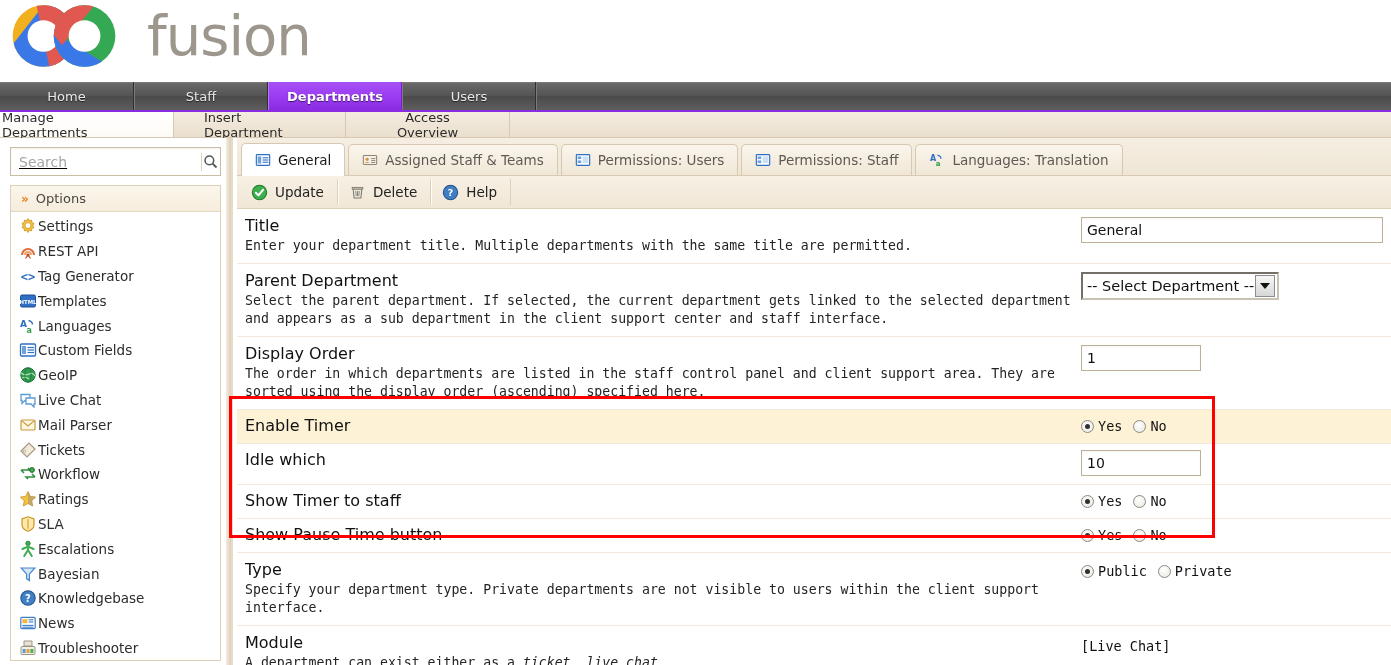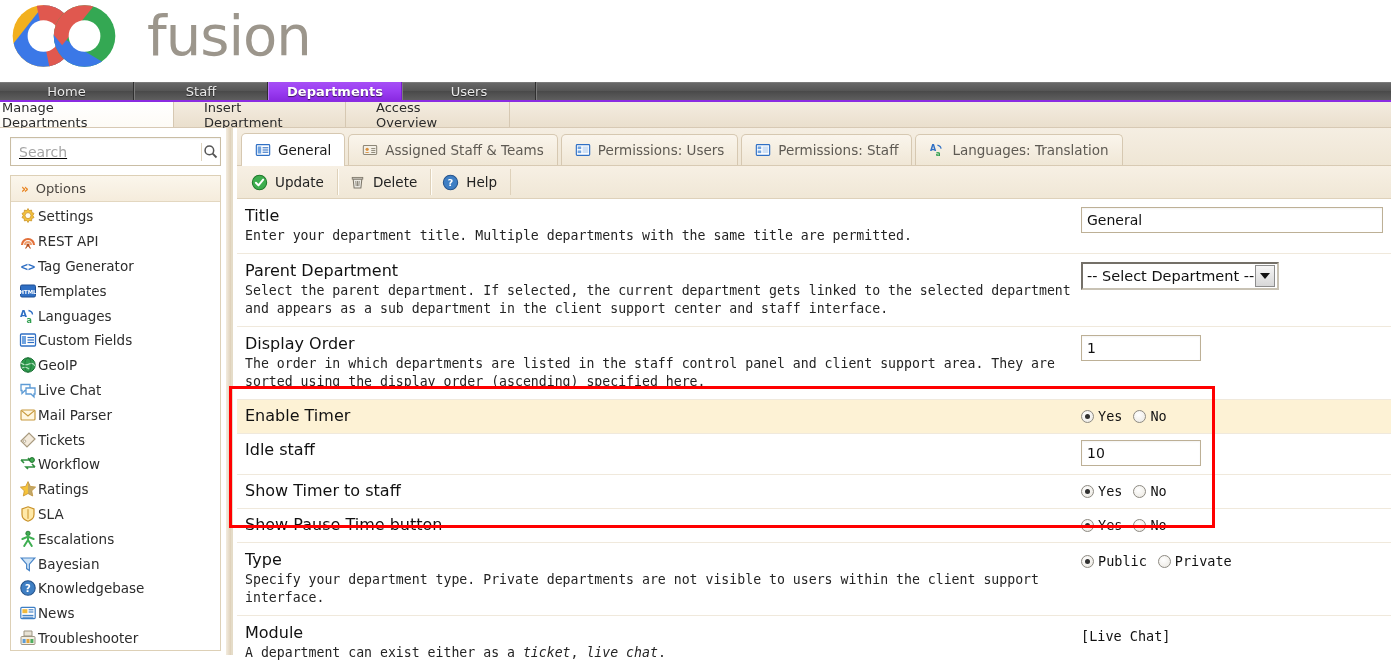--- a/index.html
+++ b/index.html
@@ -18,21 +18,21 @@
   .logo-mark { width:112px; height:68px; }
   .logo-text {
     font-family: "DejaVu Sans", "Liberation Sans", sans-serif;
     font-size: 56px; color:#9c968c; margin-left:27px;
     font-weight:400; letter-spacing:-1px; line-height:68px;
     text-shadow: 1px 1px 0 rgba(255,255,255,.9);
   }
 
   
   .mainnav {
-    height: 20px;
+    height: 30px;
     background: linear-gradient(to bottom,#6a6a6a 0%, #555 48%, #4a4a4a 52%, #5e5e5e 100%);
     border-bottom: 2px solid #8a2be2;
     display:flex; align-items:stretch;
     box-shadow: inset 0 1px 0 rgba(255,255,255,.12);
   }
   .mainnav-item {
     width: 134px;
     display:flex; align-items:center; justify-content:center;
     color:#e9e9e9; font-size:13px;
     border-right:1px solid #2f2f2f;
@@ -58,21 +58,21 @@
   }
   .subnav-item {
     display:flex; align-items:center; justify-content:center;
     font-size:13px; color:#2b2b2b; cursor:pointer;
     border-right:1px solid #d6c8b2;
     padding: 0 30px;
   }
   .subnav-item.sub-manage { width:174px; justify-content:flex-start; padding-left:2px;
     background: linear-gradient(to bottom,#ffffff 0%, #fdfbf6 100%); }
   .subnav-item.sub-insert { width:172px; }
-  .subnav-item.sub-access { width:164px; }
+  .subnav-item.sub-access { width:164px;text-align:center; }
   .subnav-filler { flex:1; }
 
   
   .body { display:flex; height: 527px; background:#ffffff; }
 
   
   .sidebar {
     width: 233px; background:#ffffff;
     border-right: 2px solid #e5dcc8;
     padding: 0 8px 0 8px;
@@ -598,21 +598,21 @@
               <label class="radio-opt">
                 <span class="rd"></span>
                 <span>No</span>
               </label>
             </div>
           </div>
         </div>
 
         <div class="frow" style="min-height:40px;">
           <div class="fdesc" style="padding-top:6px;">
-            <div class="ftitle">Idle staff</div>
+            <div class="ftitle">Idle which</div>
           </div>
           <div class="fctl" style="padding-top:6px;">
             <input class="txt small" type="text" value="10" style="">
           </div>
         </div>
 
         <div class="frow" style="min-height:34px;">
           <div class="fdesc" style="padding-top:6px;padding-bottom:6px;">
             <div class="ftitle">Show Timer to staff</div>
           </div>

